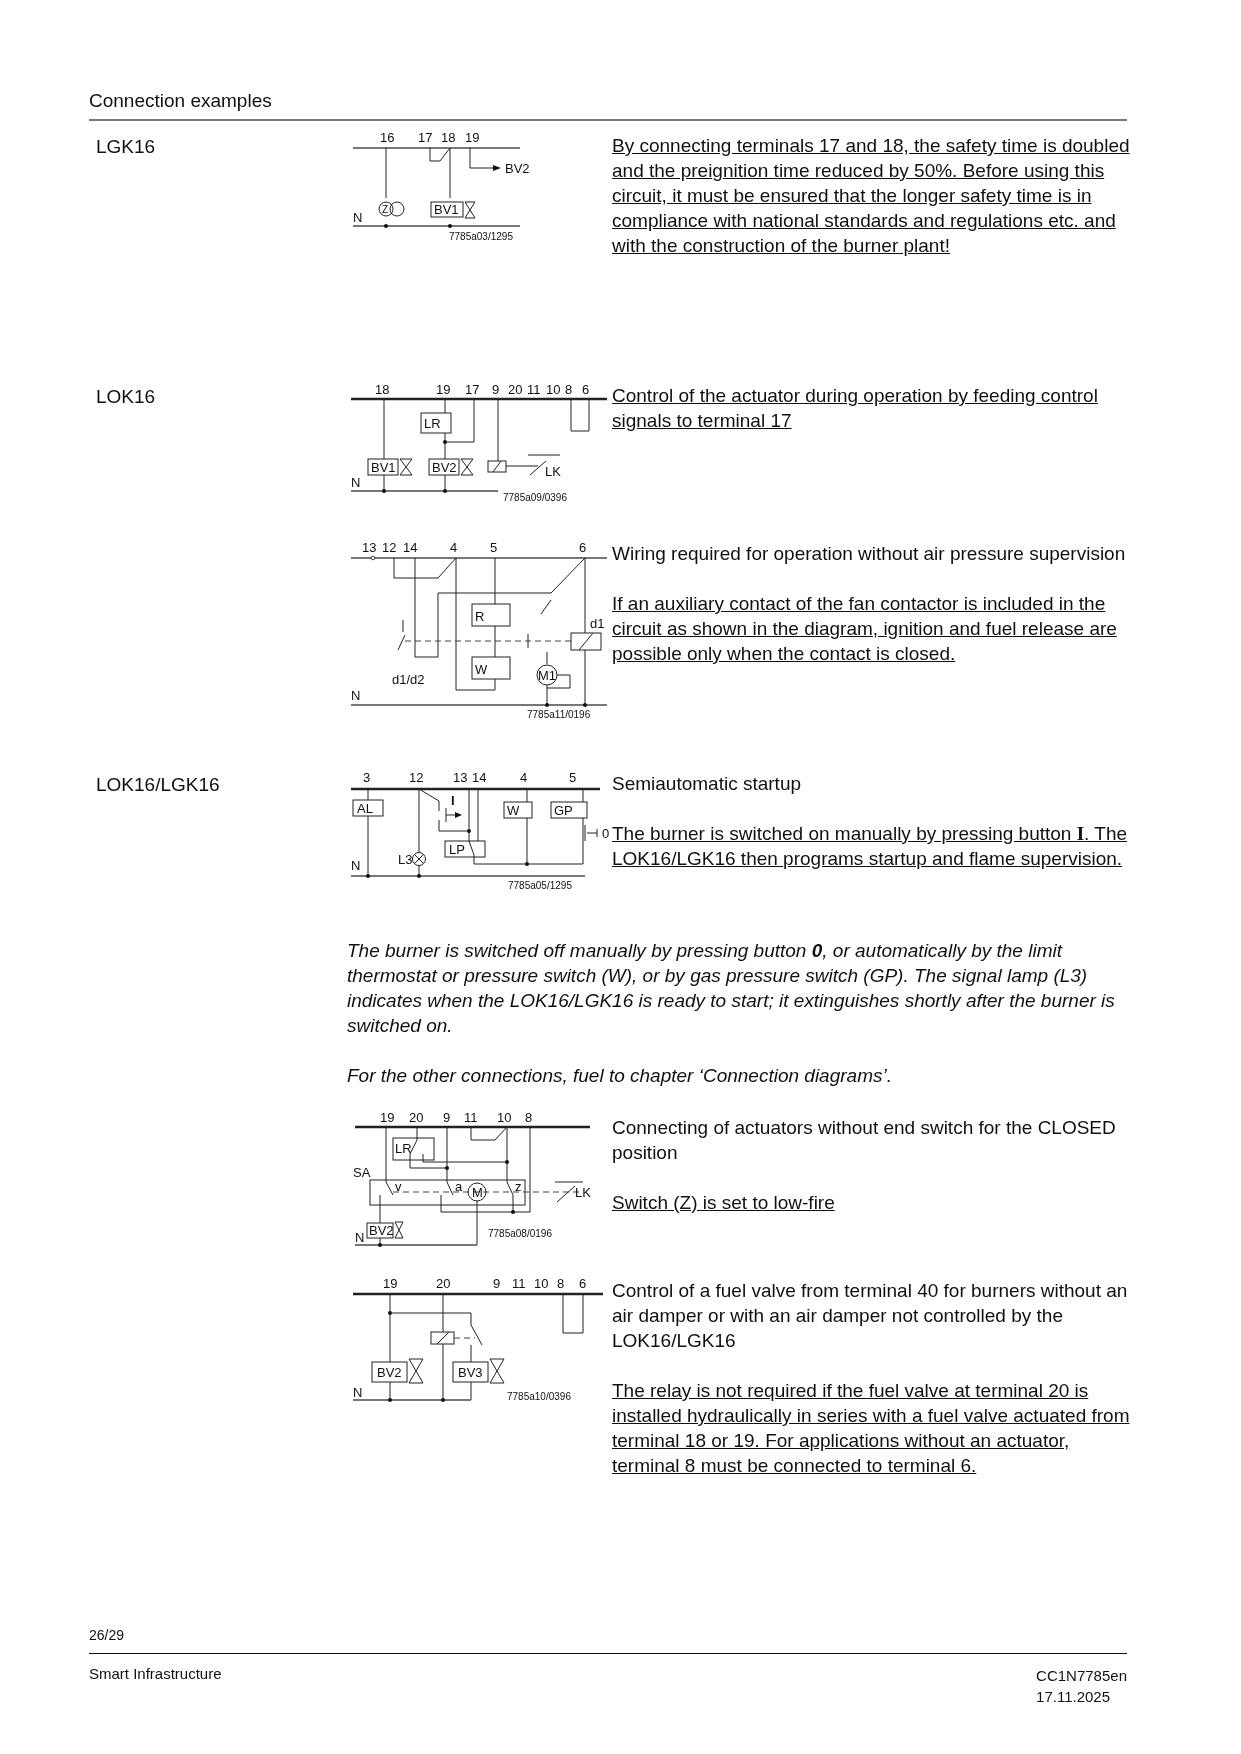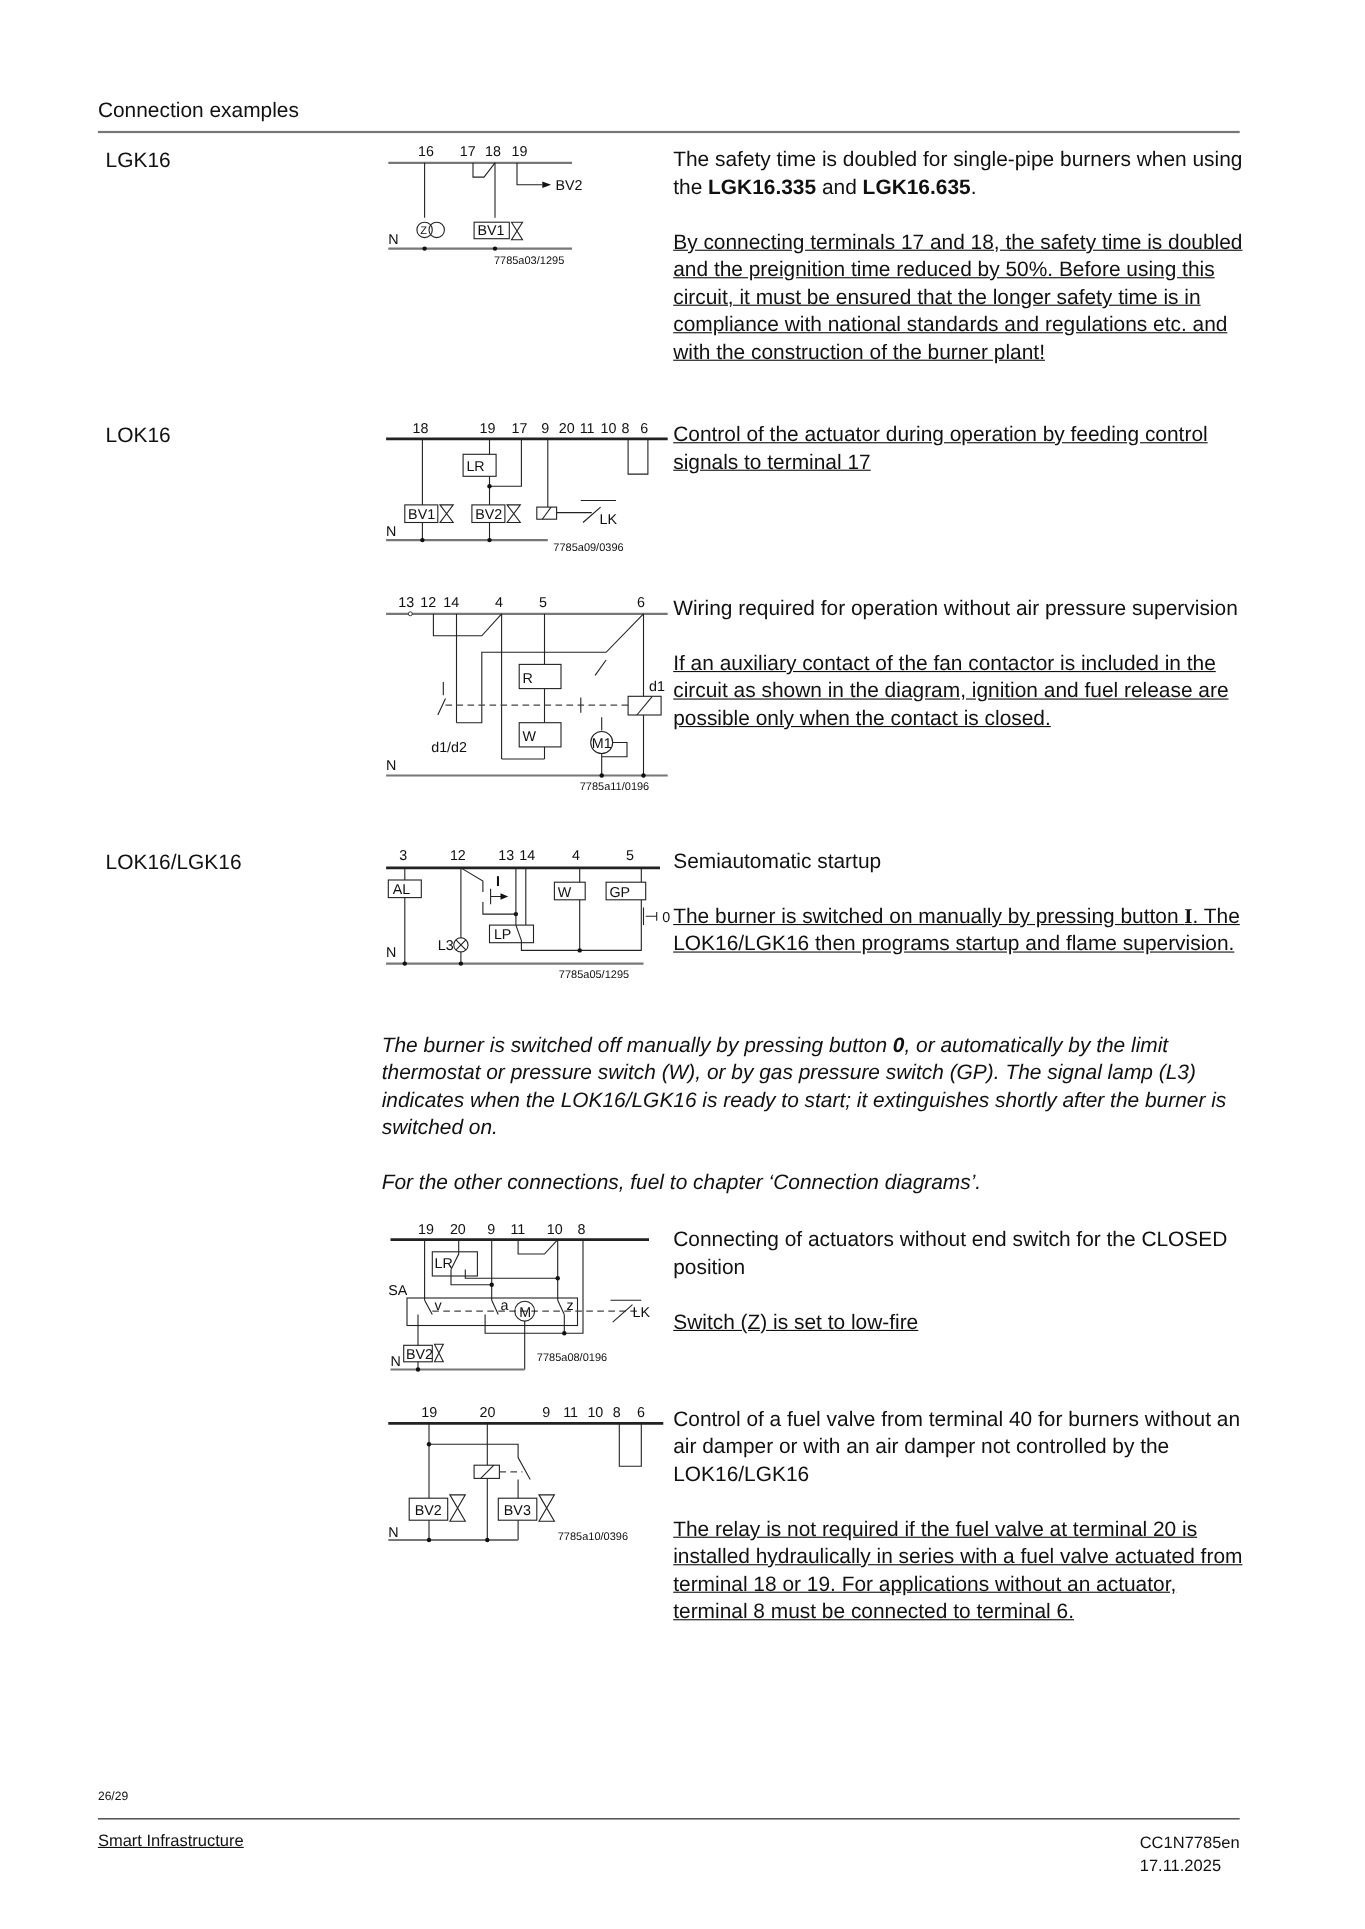--- a/index.html
+++ b/index.html
@@ -18,23 +18,23 @@
   svg.diag text { font-family: "Liberation Sans", sans-serif; fill: #111; }
   svg.diag .t { font-size: 13px; }
   svg.diag .ref { font-size: 10px; }
   svg.diag .bus { stroke: #222; stroke-width: 2.5; }
   svg.diag .busthin { stroke: #777; stroke-width: 2; }
   svg.diag .w { stroke: #222; stroke-width: 1; fill: none; }
   svg.diag .box { stroke: #222; stroke-width: 1; fill: #fff; }
   svg.diag .dash { stroke: #444; stroke-width: 1.2; stroke-dasharray: 6 4; fill: none; }
   svg.diag .dot { fill: #111; }
   svg.diag .term { fill: #fff; stroke: #222; stroke-width: 0.8; }
-  .footer-page { left: 89px; top: 1627px; font-size: 11px; }
+  .footer-page { left: 89px; top: 1627px; font-size: 14px; }
   .hr-foot { left: 89px; top: 1653px; width: 1038px; border-top: 1.5px solid #111; }
-  .footer-left { left: 89px; top: 1665px; font-size: 15px; text-decoration: underline; }
+  .footer-left { left: 89px; top: 1665px; font-size: 15px; }
   .footer-right { right: 114px; top: 1665px; font-size: 15px; line-height: 21px; }
 </style>
 </head>
 <body>
 
 <div class="abs section-title">Connection examples</div>
 <div class="abs hr-top"></div>
 
 <div class="abs label" style="top:136px">LGK16</div>
 <svg class="diag" style="left:345px;top:130px" width="200" height="105" viewBox="0 0 200 105">
@@ -55,23 +55,20 @@
   <rect class="box" x="86" y="72" width="32" height="15"></rect>
   <text class="t" x="89" y="84">BV1</text>
   <path class="w" d="M120 72 L130 88 L120 88 L130 72 Z"></path>
   <line class="busthin" x1="8" y1="96" x2="175" y2="96"></line>
   <text class="t" x="8" y="92">N</text>
   <circle class="dot" cx="41" cy="96" r="2"></circle>
     <circle class="dot" cx="105" cy="96" r="2"></circle>
   <text class="ref" x="104" y="110">7785a03/1295</text>
 </svg>
 <div class="abs para" style="top:133px">
-  <p>
-    <span>The safety time is doubled for single-pipe burners when using the </span><b>LGK16.335</b><span> and </span><b>LGK16.635</b><span>.</span>
-  </p>
   <p>By connecting terminals 17 and 18, the safety time is doubled and the preignition time reduced by 50%. Before using this circuit, it must be ensured that the longer safety time is in compliance with national standards and regulations etc. and with the construction of the burner plant!</p>
 </div>
 
 <div class="abs label" style="top:386px">LOK16</div>
 <svg class="diag" style="left:345px;top:383px" width="265" height="115" viewBox="0 0 265 115">
   <line class="bus" x1="6" y1="16" x2="262" y2="16"></line>
   <text class="t" x="30" y="11">18</text>
   <text class="t" x="91" y="11">19</text>
   <text class="t" x="120" y="11">17</text>
   <text class="t" x="147" y="11">9</text>

